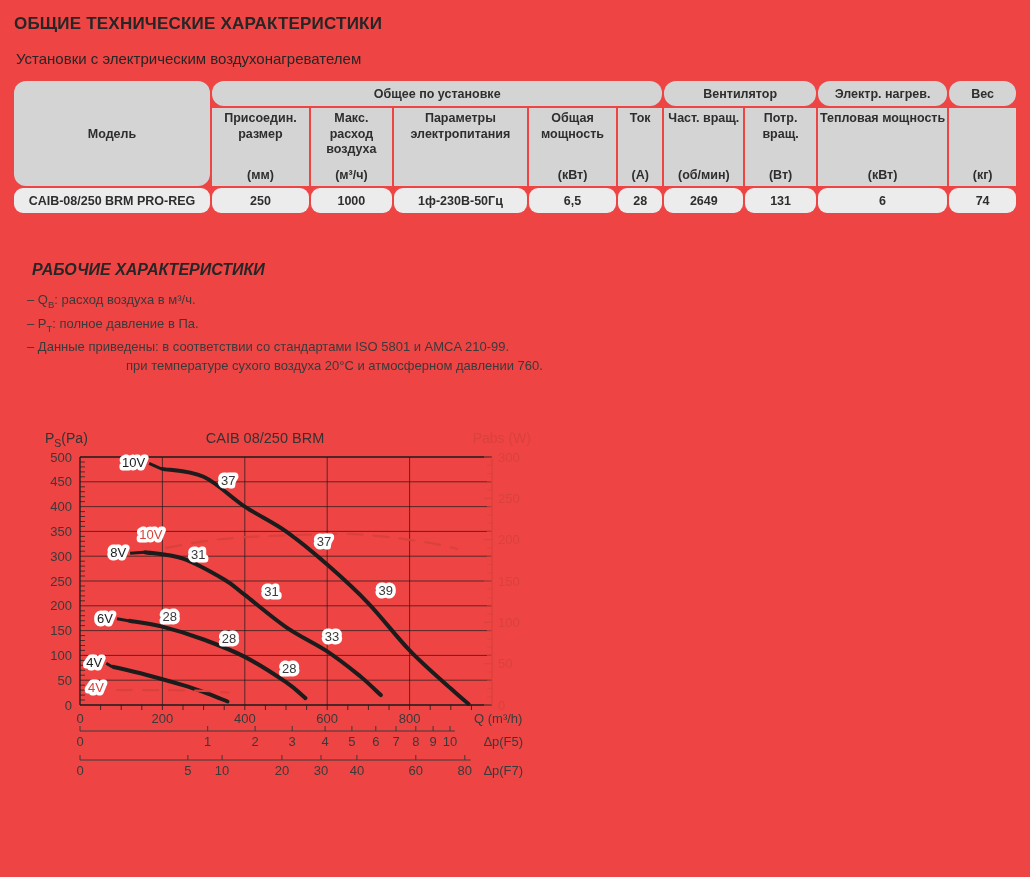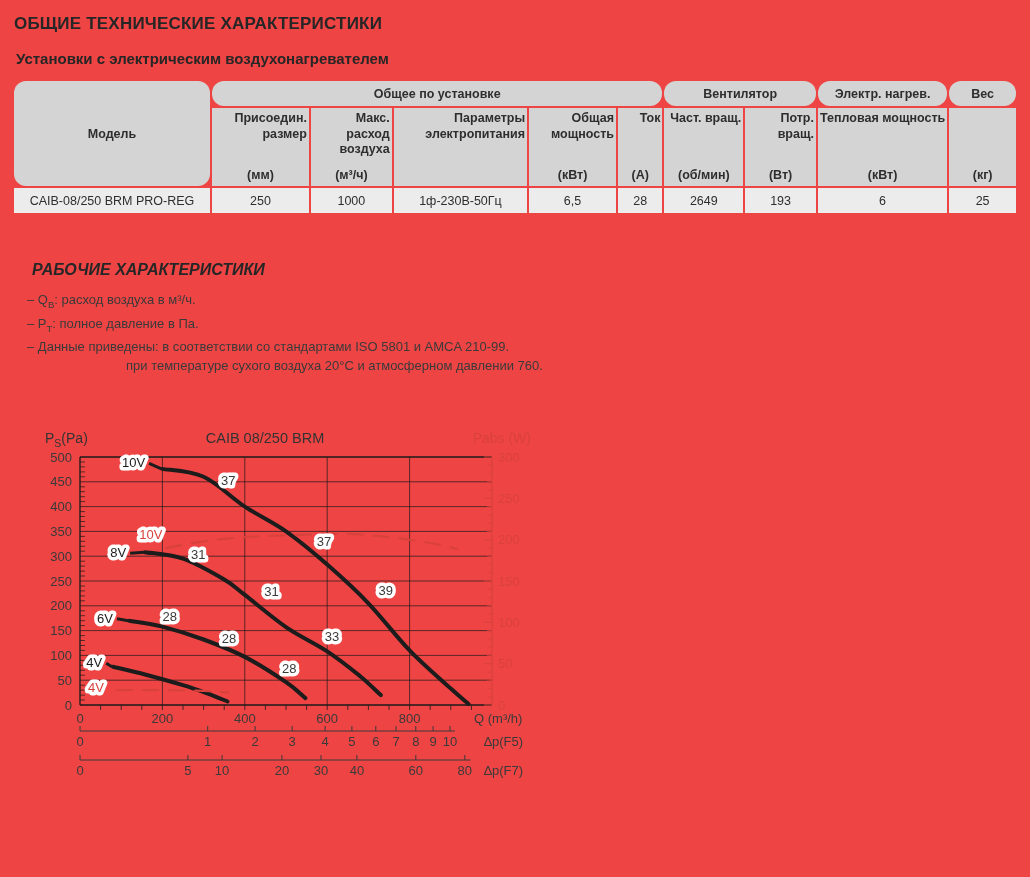--- a/index.html
+++ b/index.html
@@ -1,28 +1,28 @@
 <!DOCTYPE html>
 <html><head>
 <meta charset="utf-8">
 <style>
   html,body{margin:0;padding:0;background:#fff;}
   .page{position:relative;width:1030px;height:877px;background:#ef4444;overflow:hidden;
         font-family:"Liberation Sans",sans-serif;color:#2e2e2e;}
   .h1{position:absolute;left:14px;top:14px;font-size:17px;font-weight:700;letter-spacing:.2px;color:#262626;}
-  .h2{position:absolute;left:16px;top:50px;font-size:15px;font-weight:700;color:#262626;text-align:right;}
+  .h2{position:absolute;left:16px;top:50px;font-size:15px;font-weight:400;color:#262626;text-align:right;}
   table.spec{position:absolute;left:12px;top:79px;width:1006px;border-collapse:separate;
              border-spacing:2px;table-layout:fixed;font-size:12.5px;}
   table.spec th,table.spec td{text-align:center;vertical-align:middle;padding:1px 3px;}
   tr.grp th{background:#d4d4d4;font-weight:700;height:23px;border-radius:12px;}
   tr.cols th{background:#d4d4d4;font-weight:700;height:72px;padding:3px 2px;}
   th.model-h{background:#d4d4d4;font-weight:700;}
-  tr.datar td{background:#ececec;height:23px;font-weight:400;}
+  tr.datar td{background:#ececec;height:23px;font-weight:700;border-radius:9px;}
   .hwrap{display:flex;flex-direction:column;justify-content:space-between;height:100%;}
-  .hn{line-height:1.25;text-align:right;}
+  .hn{line-height:1.25;}
   .hu{line-height:1.2;}
   .h3{position:absolute;left:32px;top:261px;font-size:16px;font-weight:700;color:#262626;font-style:italic;}
   .notes{position:absolute;left:27px;top:290px;font-size:13px;line-height:19px;color:#3a3a3a;width:990px;}
   .notes sub{font-size:9.5px;}
   .note.indent{margin-left:99px;}
   #chart{position:absolute;left:30px;top:424px;width:520px;height:366px;}
 </style>
 </head>
 <body>
 
@@ -109,23 +109,23 @@
           </th>
     </tr>
     <tr class="datar">
       <td>CAIB-08/250 BRM PRO-REG</td>
       <td>250</td>
       <td>1000</td>
       <td>1ф-230В-50Гц</td>
       <td>6,5</td>
       <td>28</td>
       <td>2649</td>
-      <td>193</td>
+      <td>131</td>
       <td>6</td>
-      <td>25</td>
+      <td>74</td>
     </tr>
   </tbody>
     </table>
 
   <div class="h3">РАБОЧИЕ ХАРАКТЕРИСТИКИ</div>
 
   <div class="notes">
     <div class="note"><span>– Q</span><sub>В</sub><span>: расход воздуха в м³/ч.</span></div>
     <div class="note"><span>– P</span><sub>Т</sub><span>: полное давление в Па.</span></div>
     <div class="note">– Данные приведены:  в соответствии со стандартами ISO 5801 и AMCA 210-99.</div>

